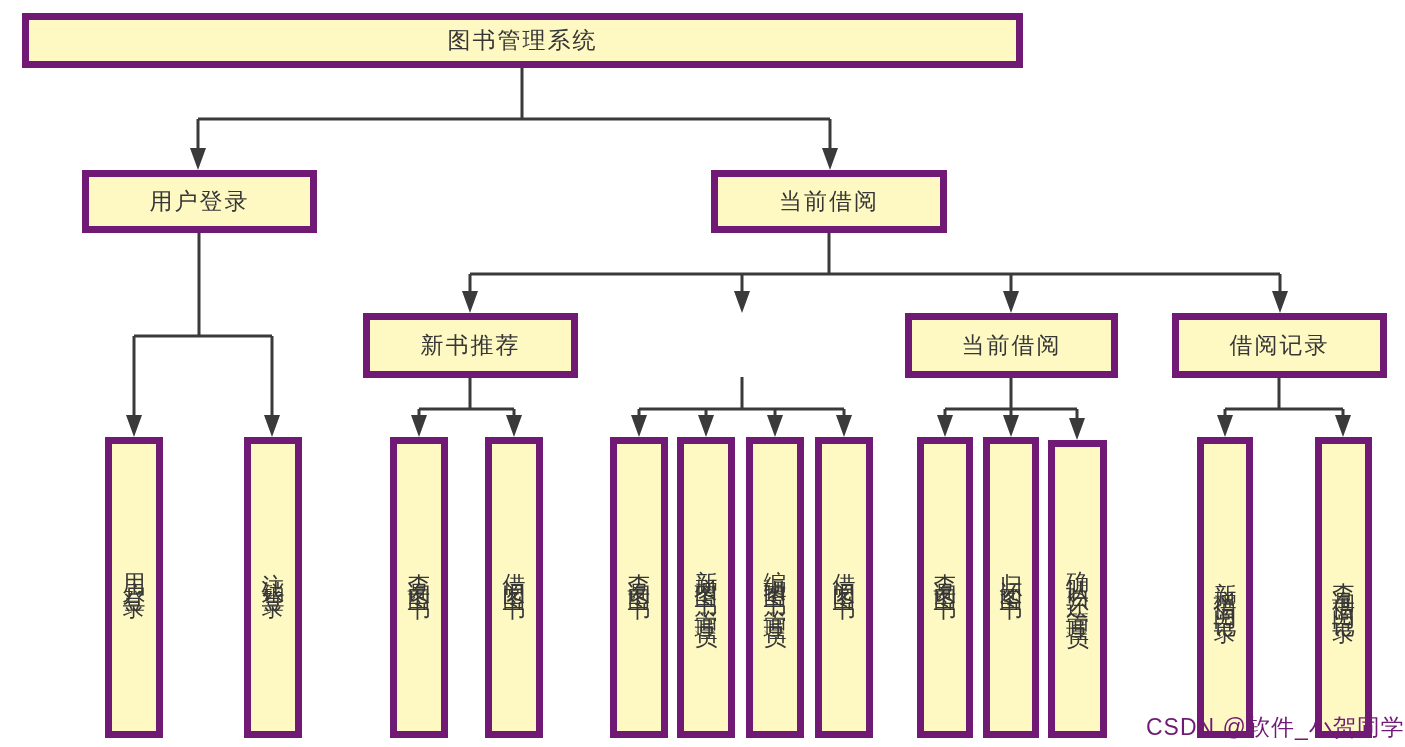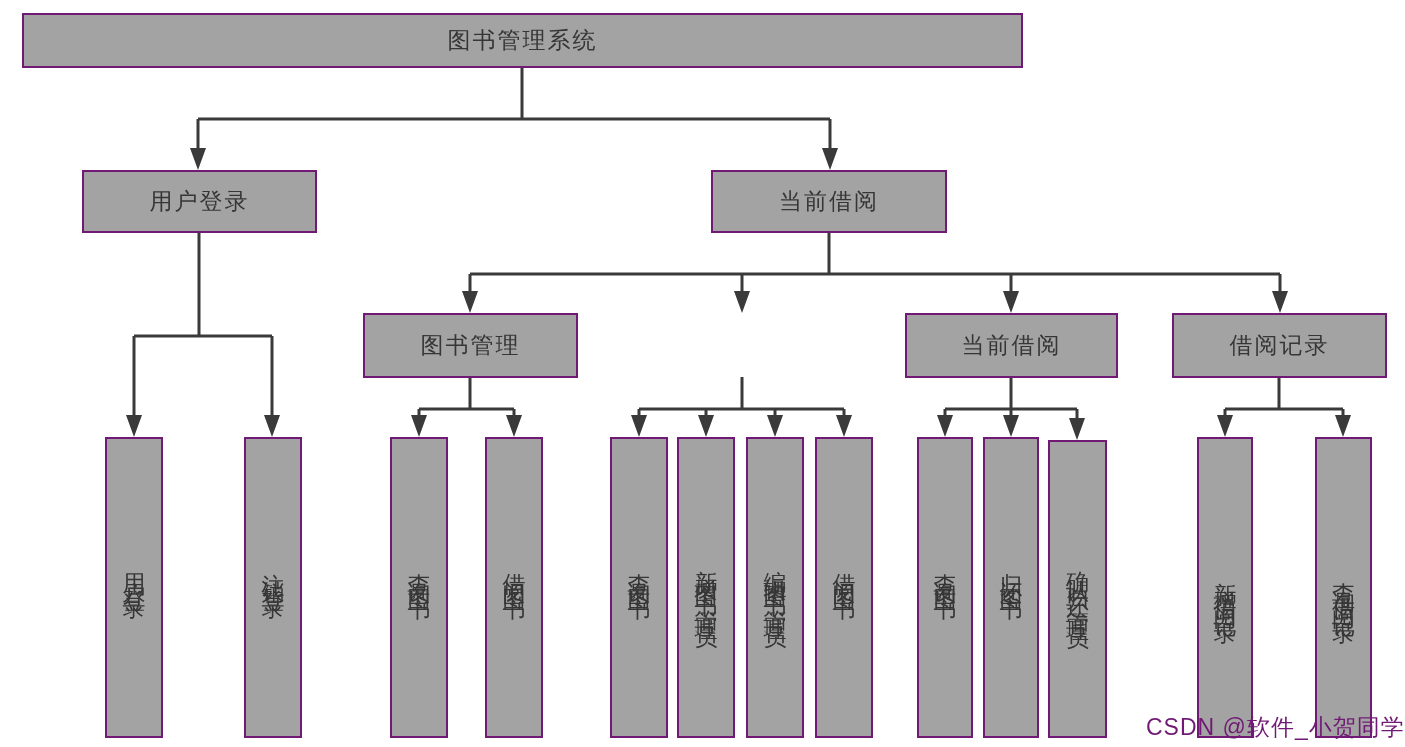--- a/index.html
+++ b/index.html
@@ -7,22 +7,22 @@
     position:relative;
     width:1405px;height:747px;
     background:#ffffff;
     font-family:"Liberation Sans", sans-serif;
     overflow:hidden;
   }
   svg.wires{position:absolute;left:0;top:0;z-index:1;}
   .box{
     position:absolute;
     box-sizing:border-box;
-    border:2px solid #701a75;
-    background:#a3a3a3;
+    border:7px solid #701a75;
+    background:#fef9c3;
     color:#363636;
     display:flex;
     align-items:center;
     justify-content:center;
     font-size:23px;
     letter-spacing:2px;
     line-height:1;
     z-index:2;
   }
   .box.vert span{
@@ -70,21 +70,21 @@
       M937 415 L953 415 L945 437 Z  M1003 415 L1019 415 L1011 437 Z
       M1069 418 L1085 418 L1077 440 Z
       M1217 415 L1233 415 L1225 437 Z  M1335 415 L1351 415 L1343 437 Z"></path>
   </svg>
 
   <div class="box" style="left:22px;top:13px;width:1001px;height:55px;">图书管理系统</div>
 
   <div class="box" style="left:82px;top:170px;width:235px;height:63px;">用户登录</div>
   <div class="box" style="left:711px;top:170px;width:236px;height:63px;">当前借阅</div>
 
-  <div class="box" style="left:363px;top:313px;width:215px;height:65px;">图书管理</div>
+  <div class="box" style="left:363px;top:313px;width:215px;height:65px;">新书推荐</div>
   <div class="box" style="left:905px;top:313px;width:213px;height:65px;">当前借阅</div>
   <div class="box" style="left:1172px;top:313px;width:215px;height:65px;">借阅记录</div>
 
   <div class="box vert short" style="left:105px;top:437px;width:58px;height:301px;">
     <span>用户登录</span>
   </div>
   <div class="box vert short" style="left:244px;top:437px;width:58px;height:301px;">
     <span>注销登录</span>
   </div>
 

